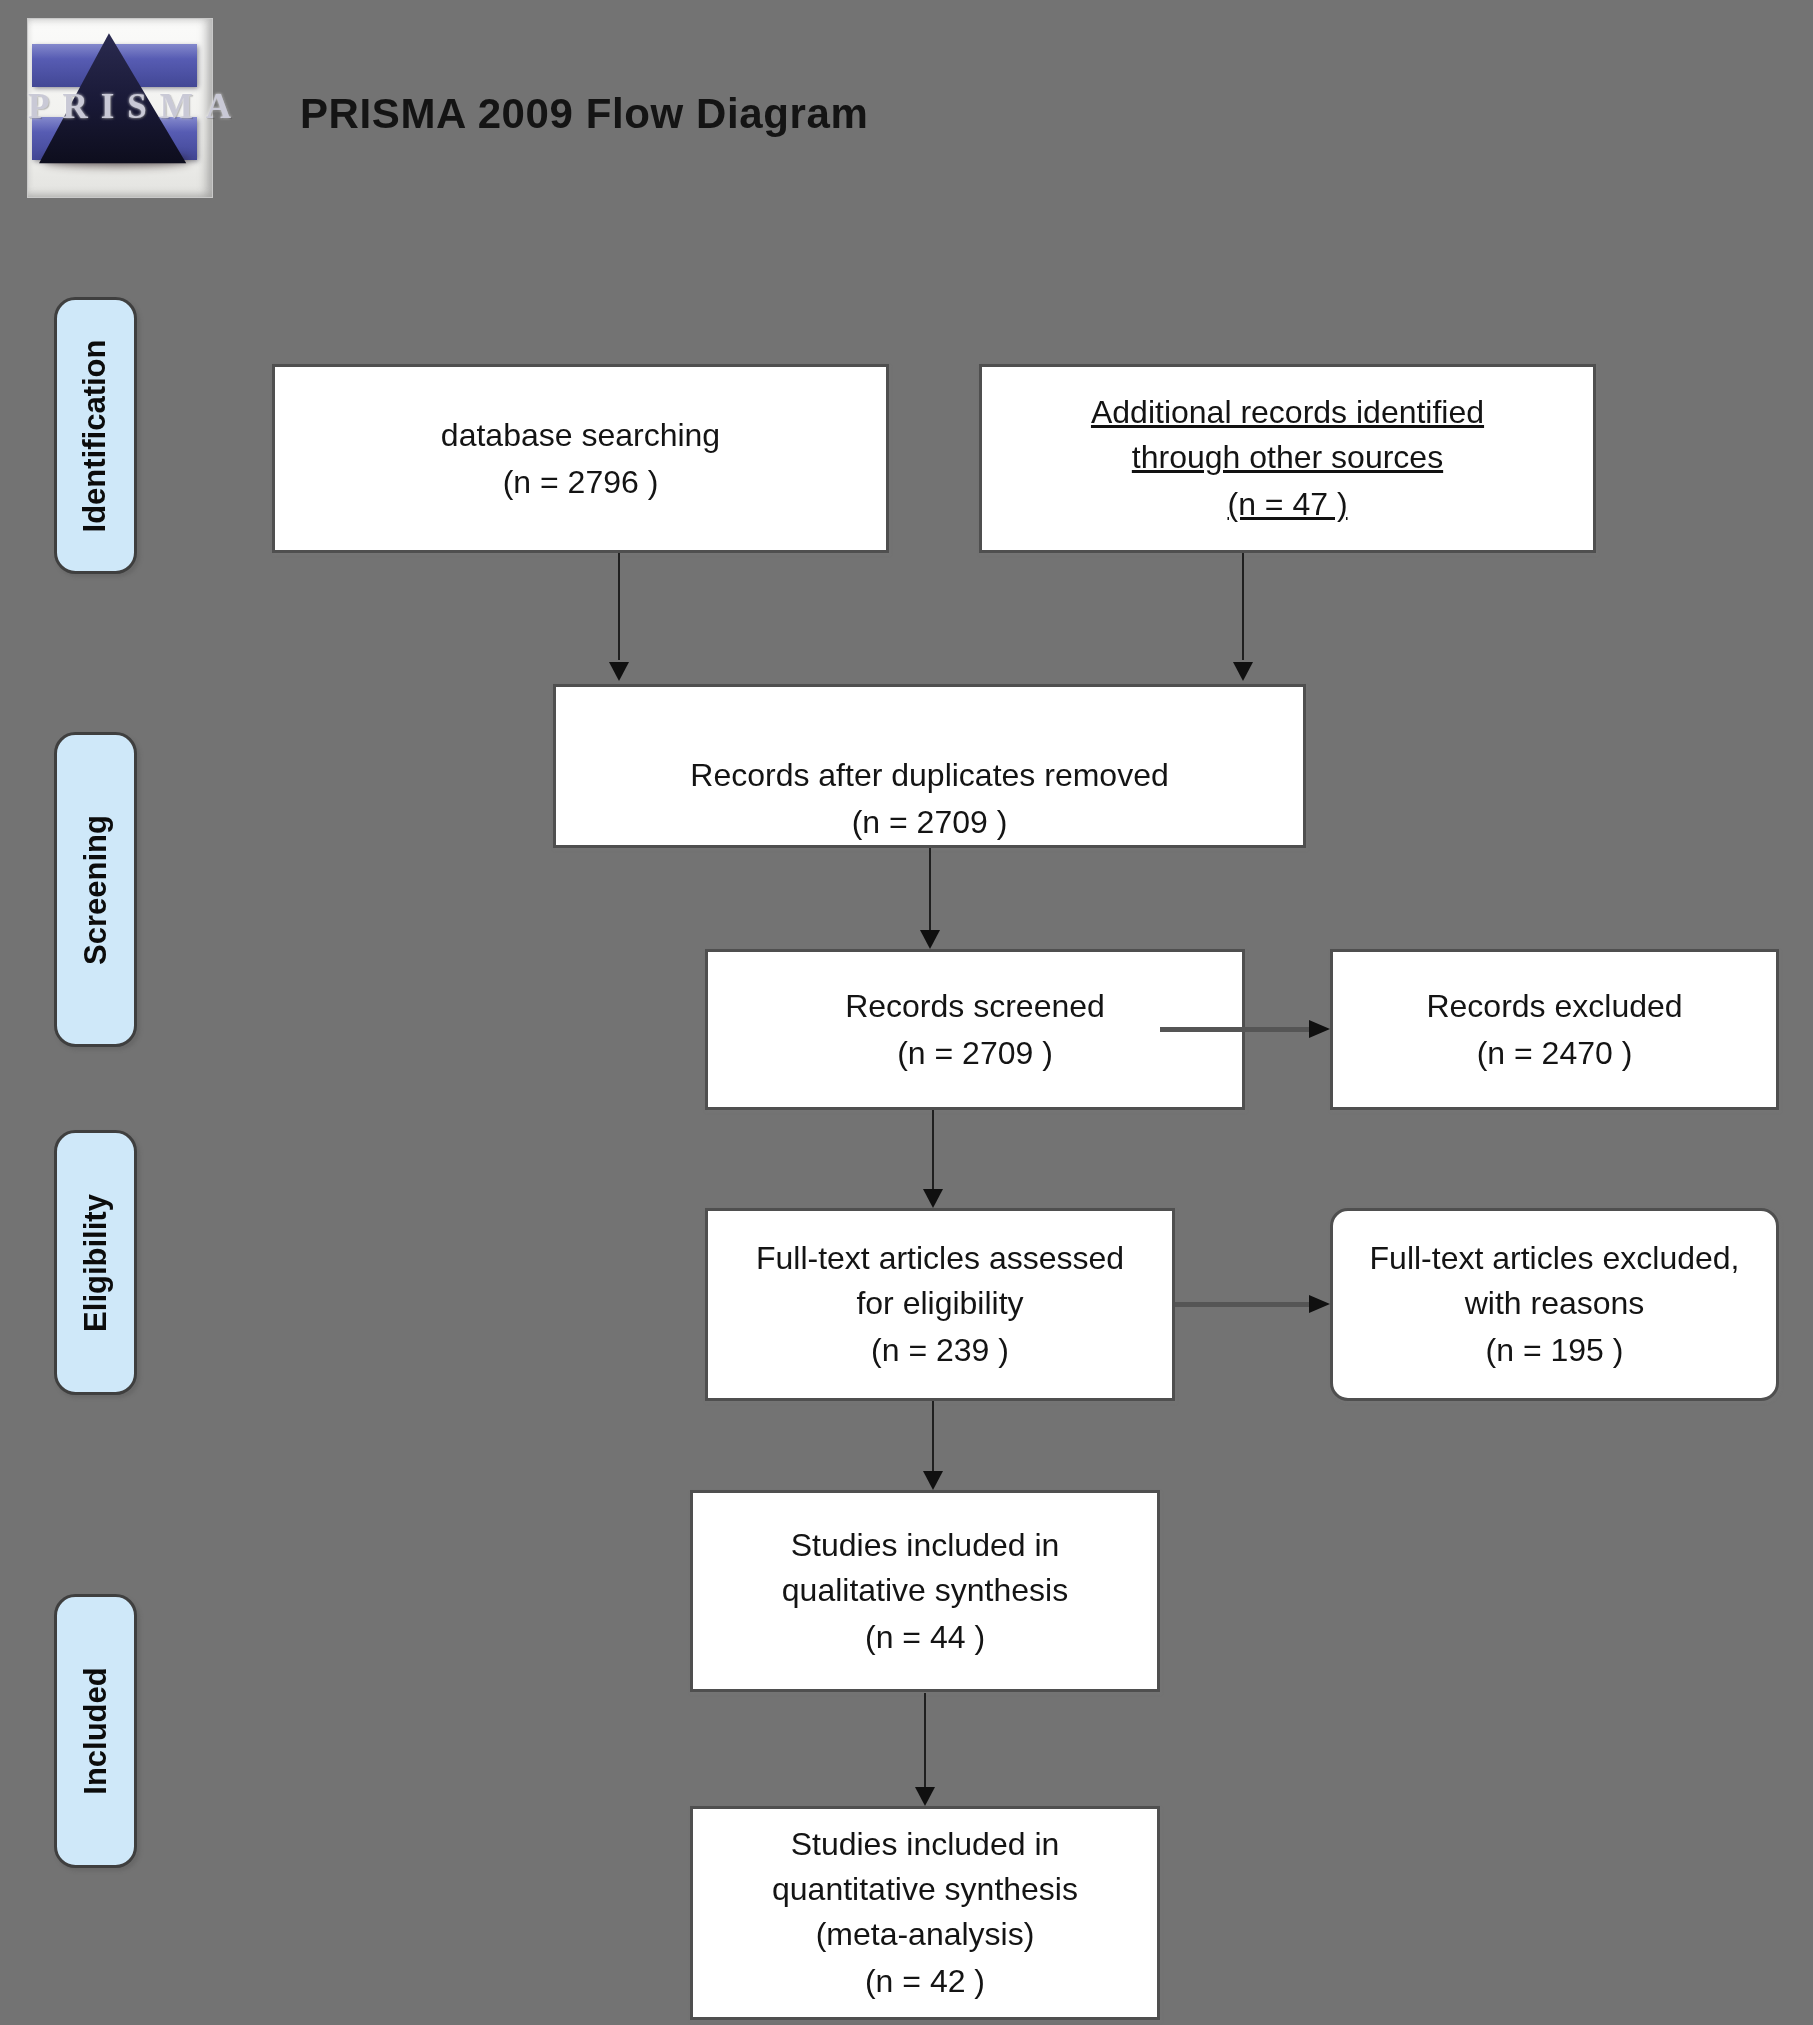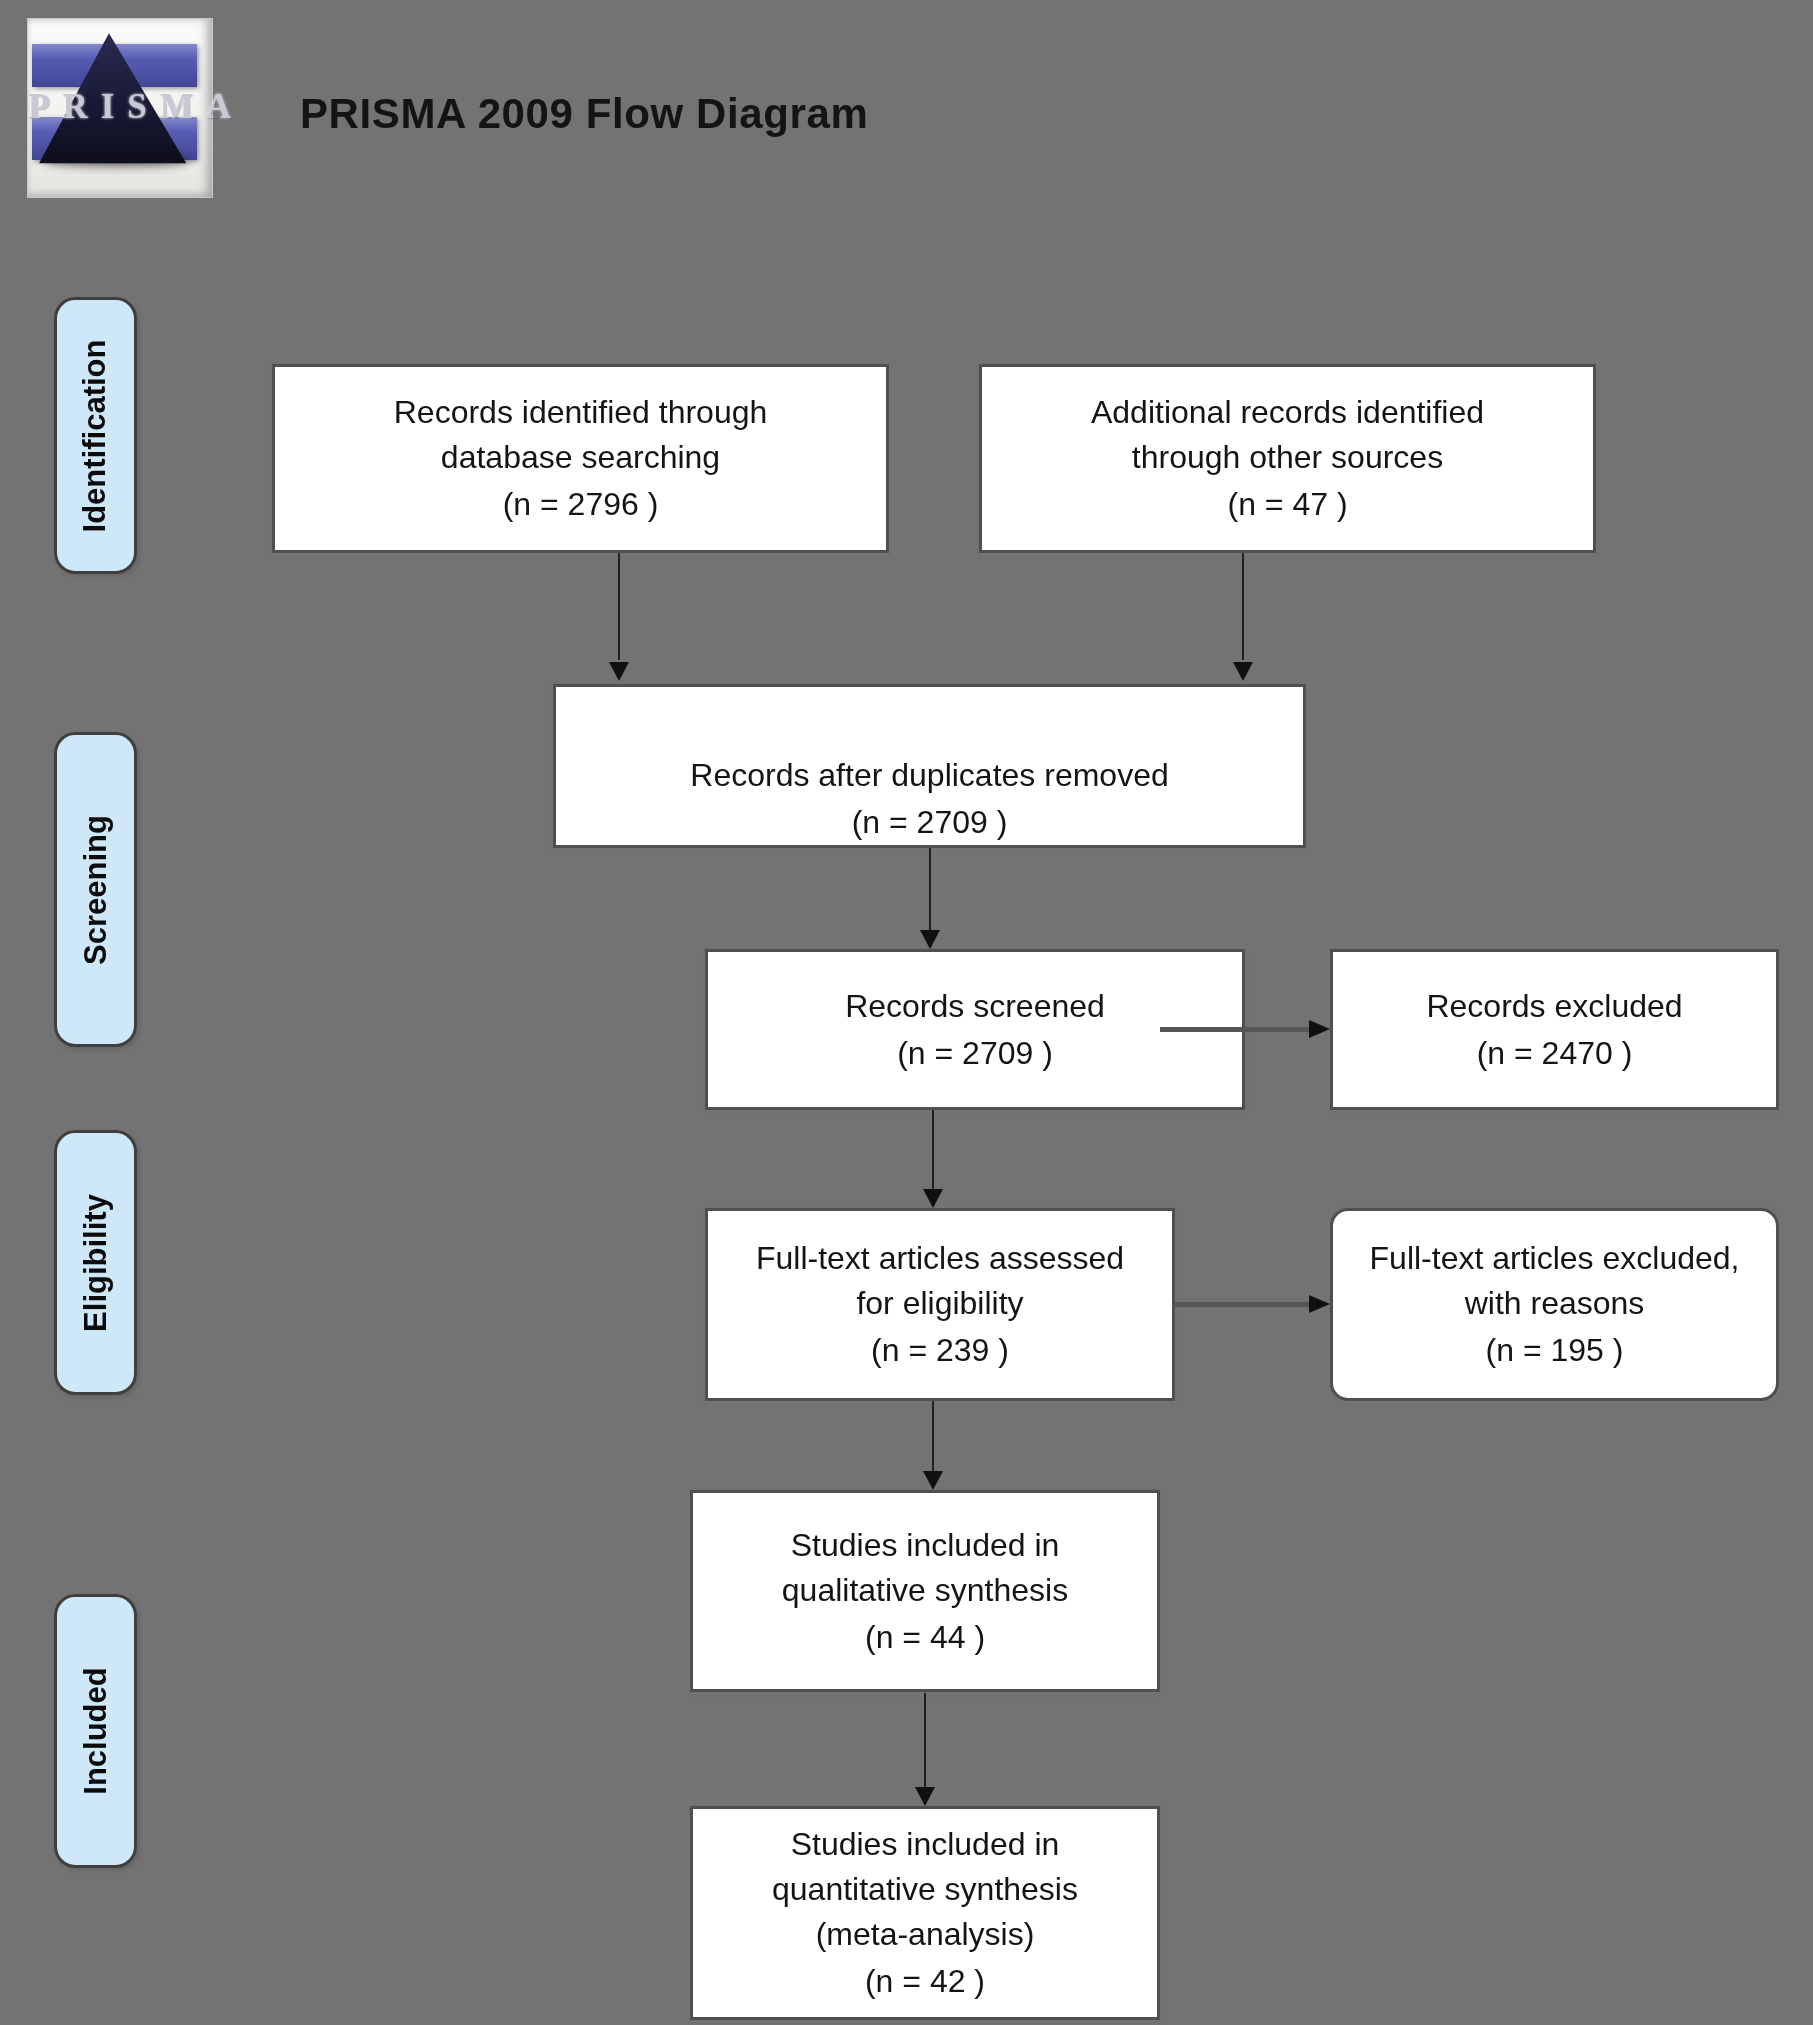--- a/index.html
+++ b/index.html
@@ -87,26 +87,25 @@
   </div>
   <div class="chip" style="top:1130px;height:265px;">
     <span>Eligibility</span>
   </div>
   <div class="chip" style="top:1594px;height:274px;">
     <span>Included</span>
   </div>
 
   <div class="box" style="left:272px;top:364px;width:617px;height:189px;">
     <div class="box-content">
-        <div class="ln">Records identified through</div>
         <div class="ln">database searching</div>
         <div class="ln">(n = 2796 )</div>
       </div>
   </div>
-  <div class="box" style="left:979px;top:364px;width:617px;height:189px;">
+  <div class="box" style="left:979px;top:364px;width:617px;height:189px;text-decoration:underline;">
     <div class="box-content">
         <div class="ln">Additional records identified</div>
         <div class="ln">through other sources</div>
         <div class="ln">(n = 47 )</div>
       </div>
   </div>
 
   <div class="box" style="left:553px;top:684px;width:753px;height:164px;align-items:flex-end;">
     <div class="box-content">
         <div class="ln">Records after duplicates removed</div>

